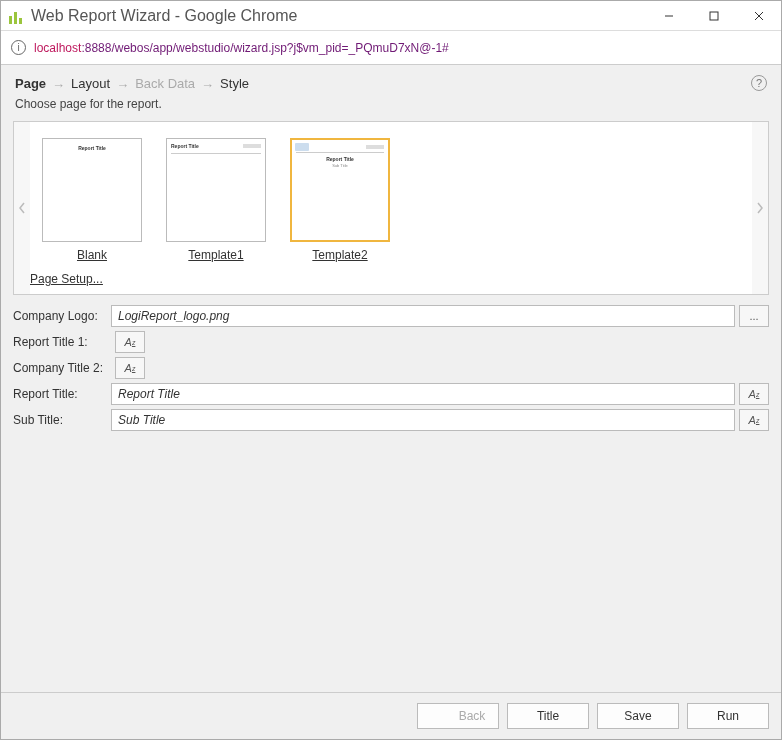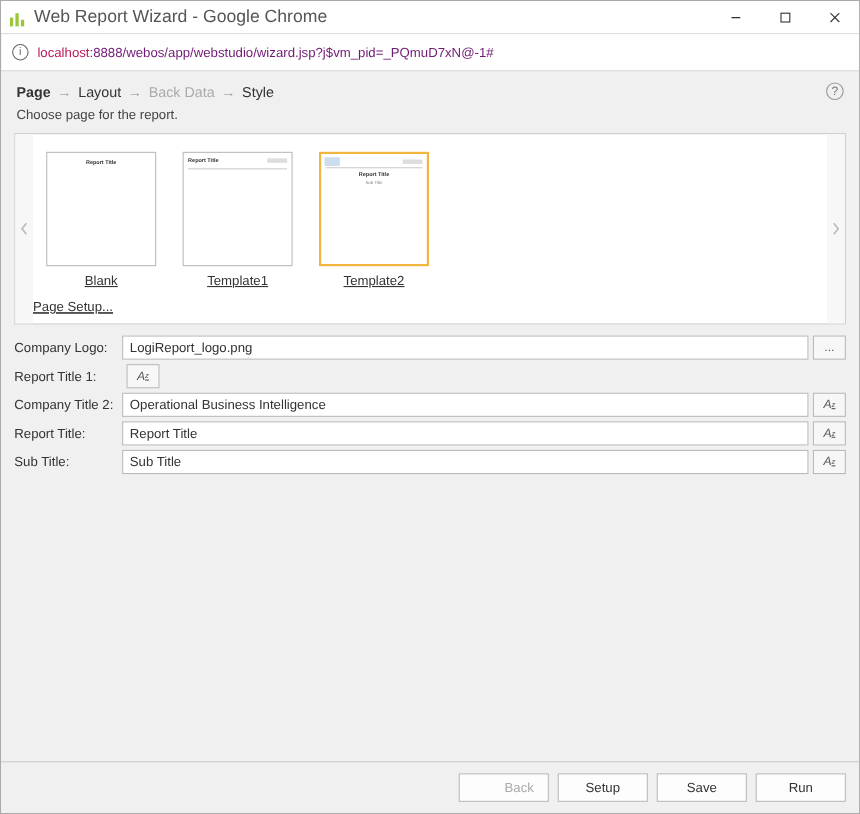--- a/index.html
+++ b/index.html
@@ -196,20 +196,21 @@
     color: #333;
   }
   .form-input {
     flex: 1;
     height: 22px;
     border: 1px solid #bbb;
     background: #fff;
     padding: 0 6px;
     font-size: 12px;
     color: #333;
+    font-style: italic;
   }
   .field-btn {
     width: 30px;
     height: 22px;
     margin-left: 4px;
     border: 1px solid #bbb;
     background: #f7f7f7;
     display: flex;
     align-items: center;
     justify-content: center;
@@ -351,21 +352,20 @@
     </div>
     <div class="form-row">
       <div class="form-label">Report Title 1:</div>
       <div class="field-btn">
           <span style="font-style:italic">A</span>
           <span style="font-size:7px;text-decoration:underline;font-style:italic;">z</span>
         </div>
     </div>
     <div class="form-row">
       <div class="form-label">Company Title 2:</div>
-      <input class="form-input" value="Operational Business Intelligence" style="">
       <div class="field-btn">
           <span style="font-style:italic">A</span>
           <span style="font-size:7px;text-decoration:underline;font-style:italic;">z</span>
         </div>
     </div>
     <div class="form-row">
       <div class="form-label">Report Title:</div>
       <input class="form-input" value="Report Title" style="">
       <div class="field-btn">
           <span style="font-style:italic">A</span>
@@ -377,18 +377,18 @@
       <input class="form-input" value="Sub Title" style="">
       <div class="field-btn">
           <span style="font-style:italic">A</span>
           <span style="font-size:7px;text-decoration:underline;font-style:italic;">z</span>
         </div>
     </div>
   </div>
 
   <div class="footer">
     <div class="btn disabled">Back</div>
-    <div class="btn">Setup</div>
+    <div class="btn">Title</div>
     <div class="btn">Save</div>
     <div class="btn">Run</div>
   </div>
 
 </div>
 
 </body></html>

